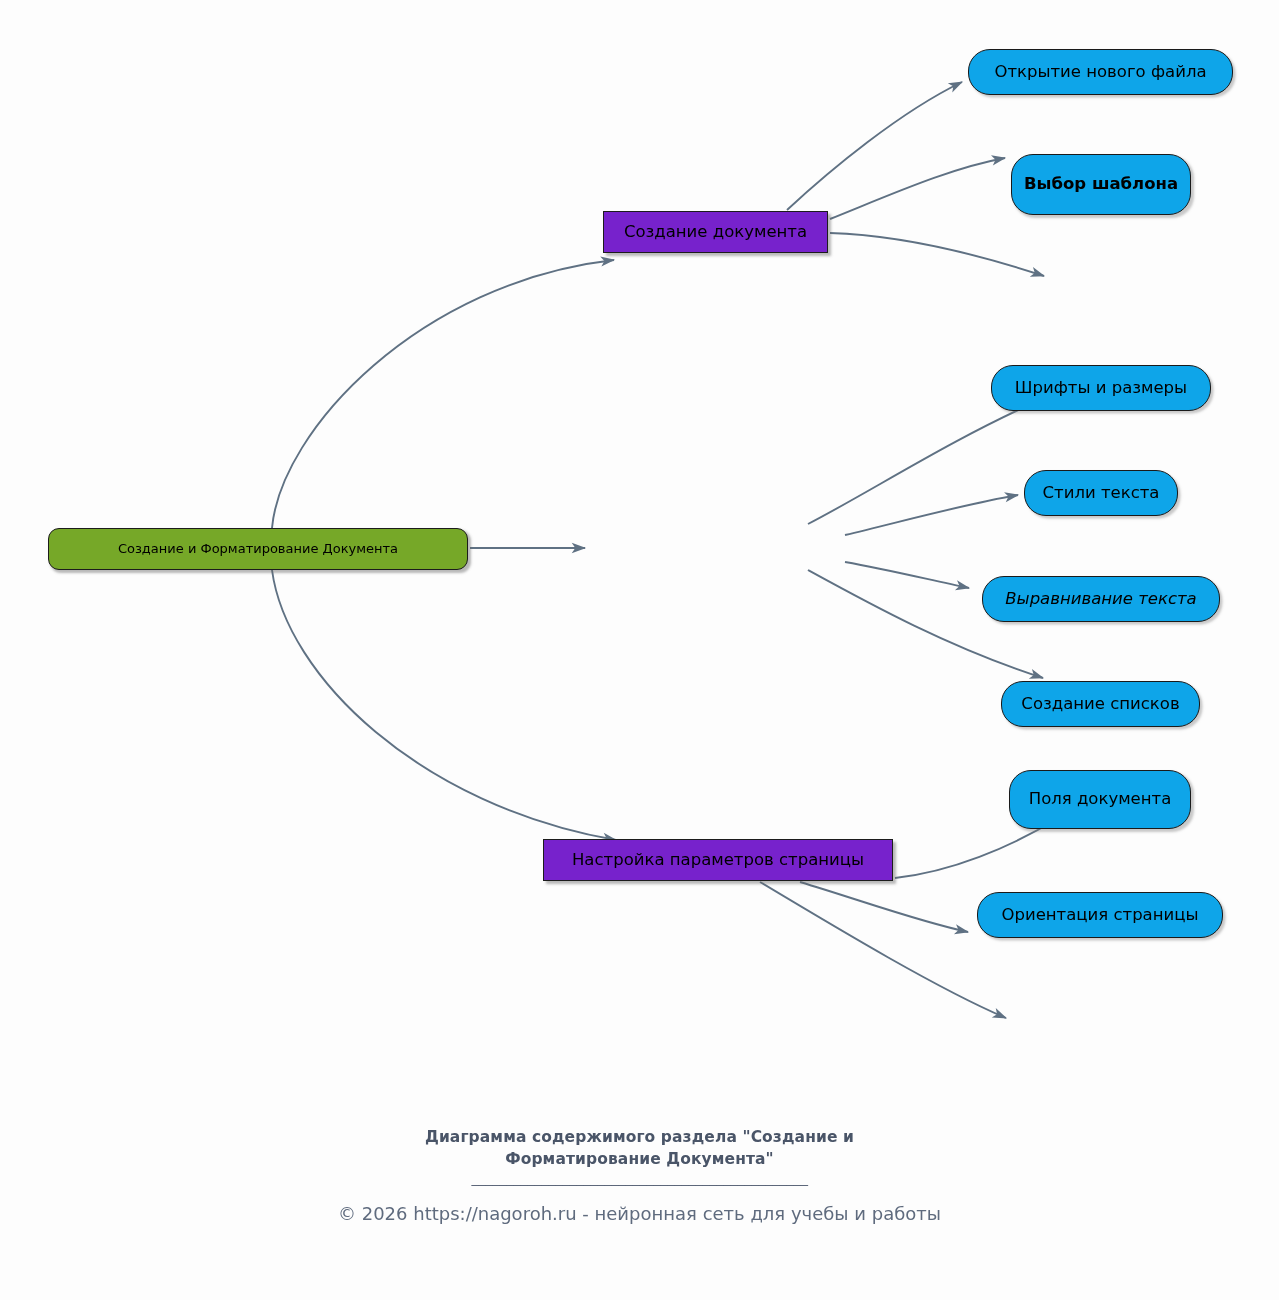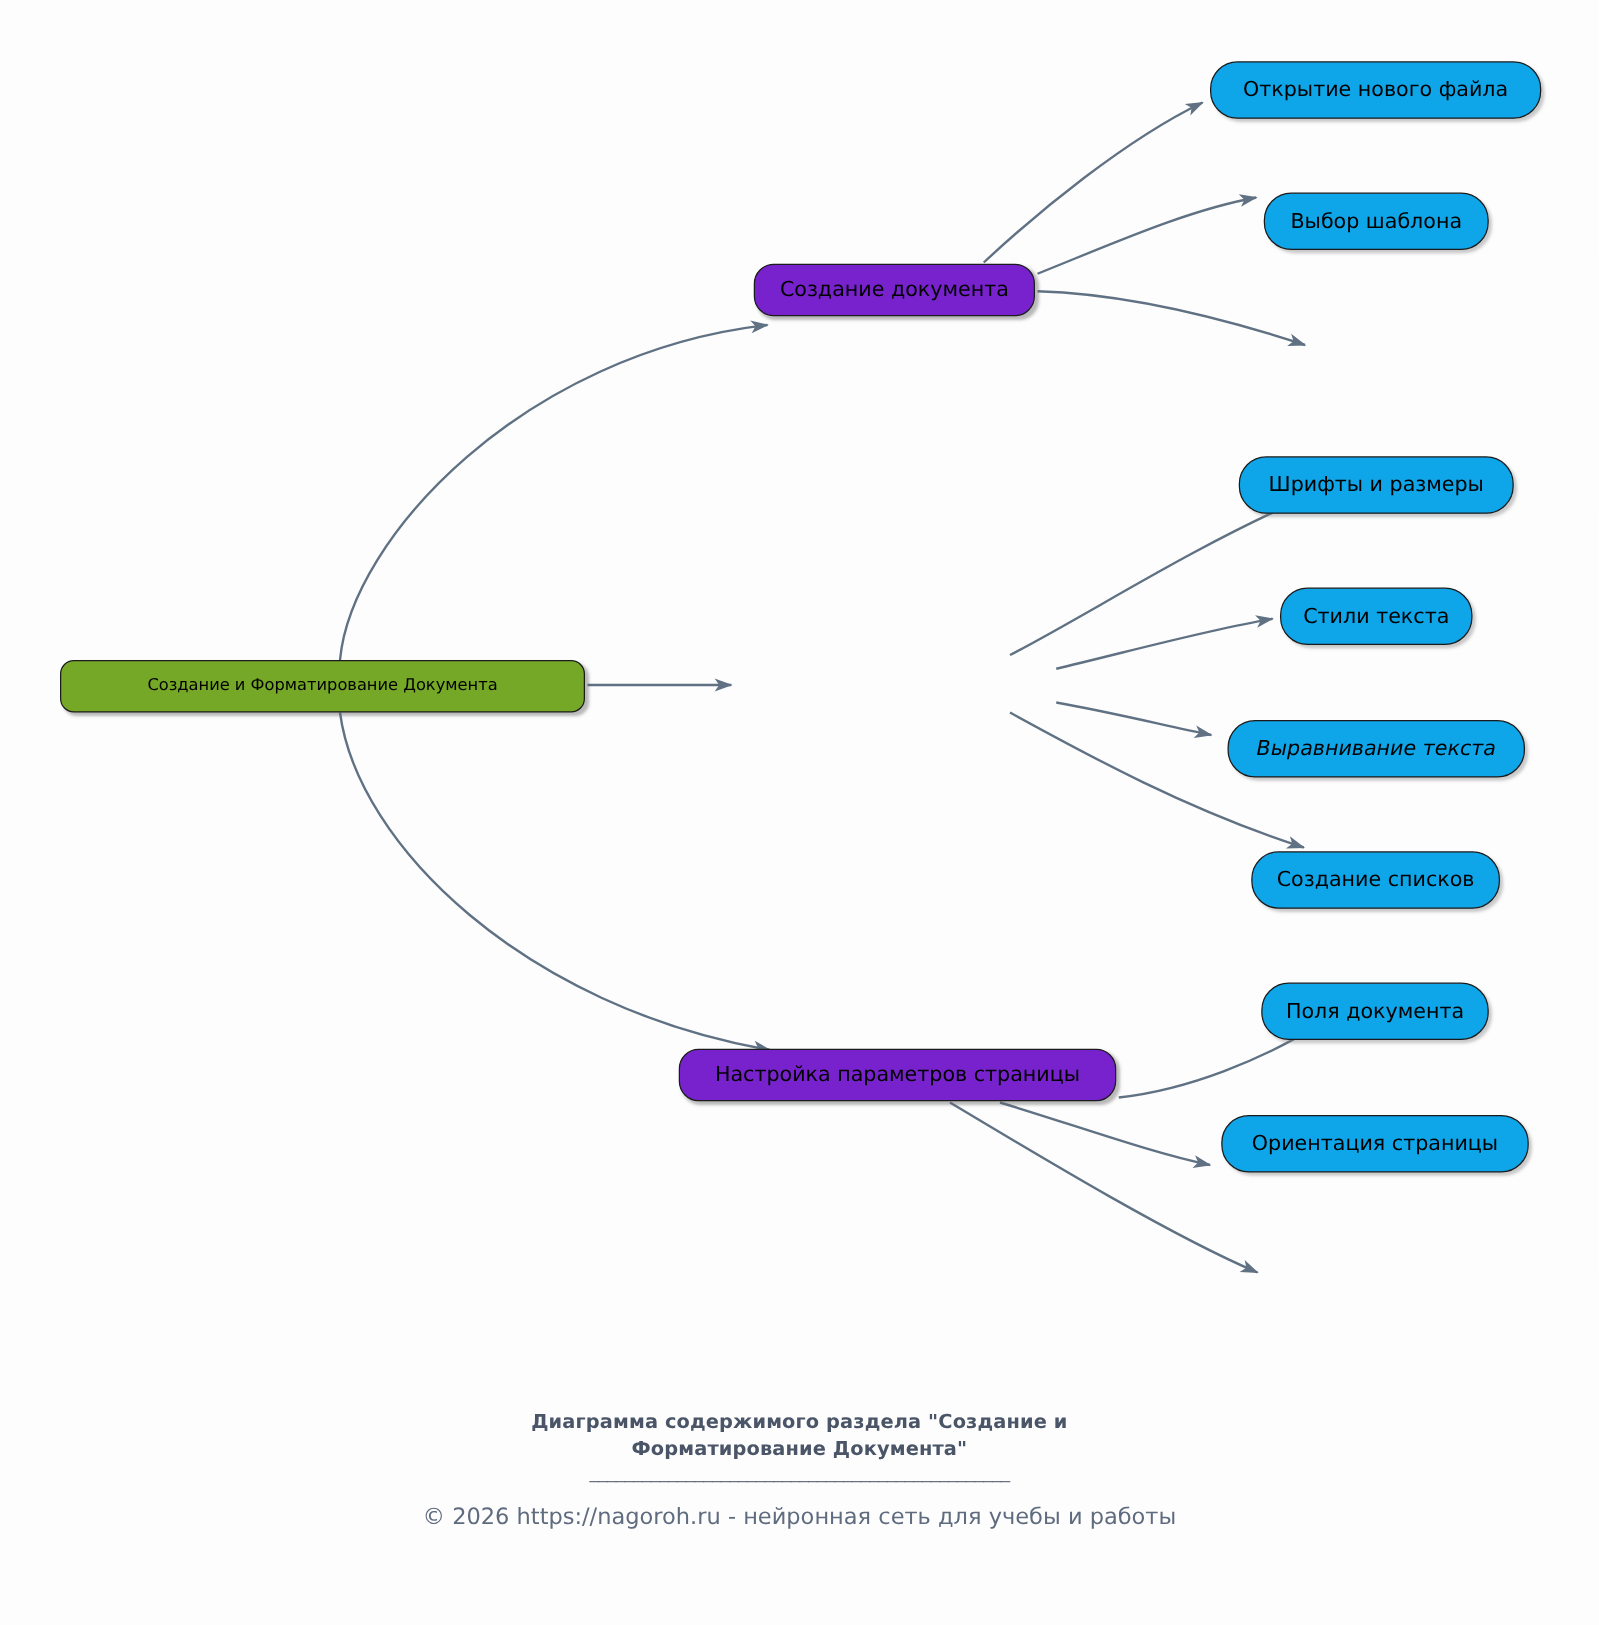--- a/index.html
+++ b/index.html
@@ -37,21 +37,21 @@
   .node-root {
     background: #76a828;
     border: 1.6px solid #1c1c1c;
     border-radius: 11px;
     font-size: 13px;
     box-shadow: 2.5px 2.5px 2.5px rgba(100,100,100,0.45);
   }
   .node-branch {
     background: #7722cc;
     border: 1.6px solid #1c1c1c;
-    border-radius: 16px;
+    border-radius: 0;
     font-size: 16.5px;
     box-shadow: 2.5px 2.5px 2.5px rgba(100,100,100,0.45);
   }
   .node-leaf {
     background: #0ea5e9;
     border: 1.7px solid #1a1a1a;
     border-radius: 22px;
     font-size: 16.5px;
     box-shadow: 2.5px 2.5px 2.5px rgba(120,120,120,0.40);
   }
@@ -117,41 +117,41 @@
   <div class="node node-root" style="left:48px; top:528px; width:420px; height:42px;">
     <span>Создание и Форматирование Документа</span>
   </div>
 
   <div class="node node-branch" style="left:603px; top:211px; width:225px; height:42px;">
     <span>Создание документа</span>
   </div>
   <div class="node node-leaf" style="left:968px; top:49px; width:265px; height:46px;">
     <span>Открытие нового файла</span>
   </div>
-  <div class="node node-leaf" style="left:1011px; top:154px; width:180px; height:46px;">
+  <div class="node node-leaf" style="left:1011px; top:154px; width:180px; height:61px;font-weight:bold;">
     <span>Выбор шаблона</span>
   </div>
 
   <div class="node node-leaf" style="left:991px; top:365px; width:220px; height:46px;">
     <span>Шрифты и размеры</span>
   </div>
   <div class="node node-leaf" style="left:1024px; top:470px; width:154px; height:46px;">
     <span>Стили текста</span>
   </div>
   <div class="node node-leaf" style="left:982px; top:576px; width:238px; height:46px;font-style:italic;">
     <span>Выравнивание текста</span>
   </div>
   <div class="node node-leaf" style="left:1001px; top:681px; width:199px; height:46px;">
     <span>Создание списков</span>
   </div>
 
   <div class="node node-branch" style="left:543px; top:839px; width:350px; height:42px;">
     <span>Настройка параметров страницы</span>
   </div>
-  <div class="node node-leaf" style="left:1009px; top:786px; width:182px; height:46px;text-align:right;">
+  <div class="node node-leaf" style="left:1009px; top:770px; width:182px; height:59px;text-align:right;">
     <span>Поля документа</span>
   </div>
   <div class="node node-leaf" style="left:977px; top:892px; width:246px; height:46px;">
     <span>Ориентация страницы</span>
   </div>
 
   <div class="footer footer-title">
     <div>Диаграмма содержимого раздела "Создание и</div>
     <div>Форматирование Документа"</div>
   </div>

